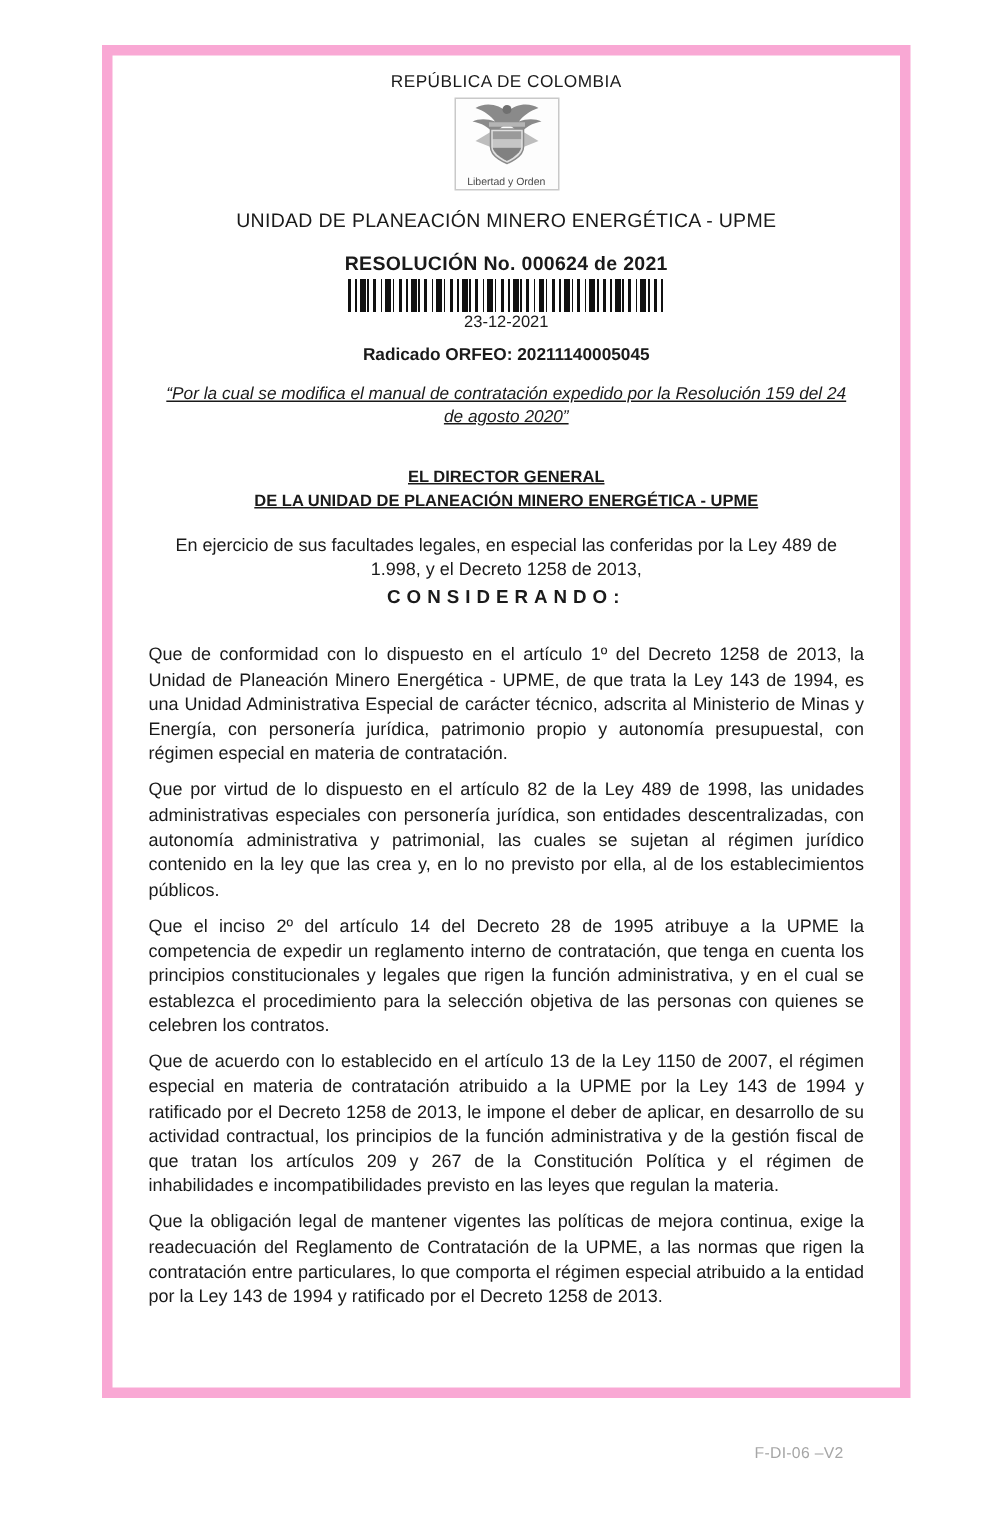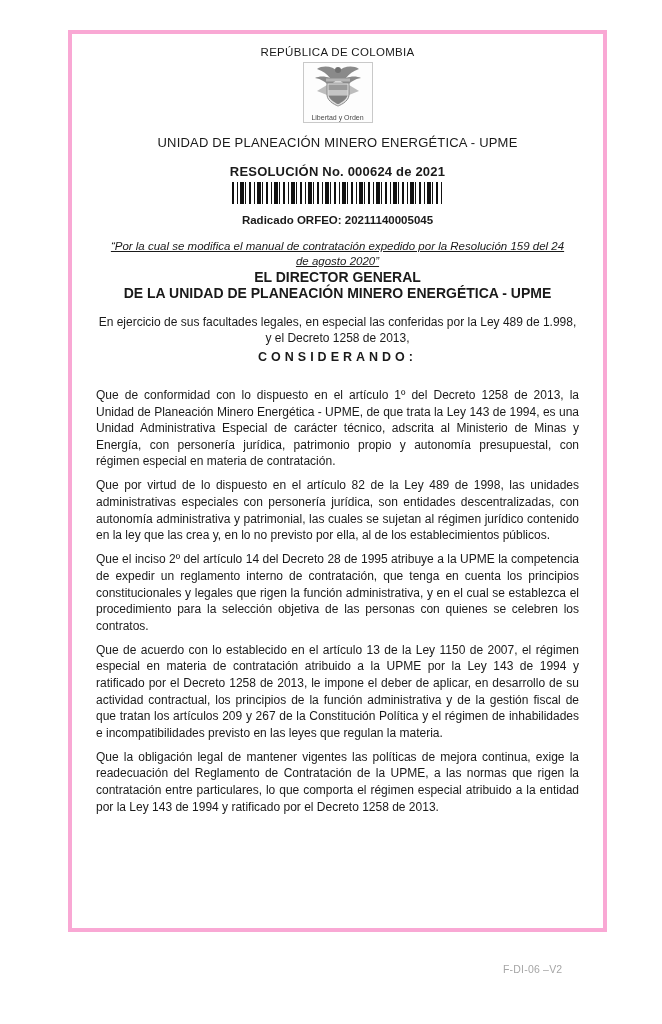--- a/index.html
+++ b/index.html
@@ -8,21 +8,21 @@
     background: #ffffff;
     font-family: "Liberation Sans", sans-serif;
     color: #1a1a1a;
     position: relative;
     overflow: hidden;
   }
   .doc-frame {
     position: absolute;
     left: 68px; top: 30px;
     width: 539px; height: 902px;
-    border: 4px solid #f9a8d4;
+    border: 7px solid #f9a8d4;
     box-sizing: border-box;
     padding: 10px 24px 0 24px;
     text-align: center;
     background: #fff;
   }
   .republic {
     font-size: 11.5px;
     letter-spacing: 0.3px;
     margin-top: 2px;
   }
@@ -75,24 +75,25 @@
   }
   .subject {
     font-size: 11.5px;
     font-style: italic;
     text-decoration: underline;
     line-height: 15px;
     max-width: 458px;
     margin: 13px auto 0 auto;
   }
   .issuer {
-    font-size: 14px;
+    font-size: 11px;
     font-weight: bold;
     line-height: 15.5px;
-    margin-top: 1px;
+    margin-top: 25px;
+    text-decoration: underline;
   }
   .preamble {
     font-size: 12px;
     line-height: 16px;
     max-width: 482px;
     margin: 13px auto 0 auto;
   }
   .considering {
     font-size: 12.5px;
     font-weight: bold;
@@ -139,20 +140,21 @@
     </svg>
     <div class="emblem-caption">Libertad y Orden</div>
   </div>
 
   <div class="entity">UNIDAD DE PLANEACIÓN MINERO ENERGÉTICA - UPME</div>
 
   <div class="res-title">RESOLUCIÓN No. 000624 de 2021</div>
 
   <div class="barcode"></div>
 
+  <div class="barcode-date">23-12-2021</div>
 
   <div class="radicado">Radicado ORFEO: 20211140005045</div>
 
   <div class="subject">“Por la cual se modifica el manual de contratación expedido por la Resolución 159 del 24 de agosto 2020”</div>
 
   <div class="issuer">
     <div>EL DIRECTOR GENERAL</div>
     <div>DE LA UNIDAD DE PLANEACIÓN MINERO ENERGÉTICA - UPME</div>
   </div>
 

